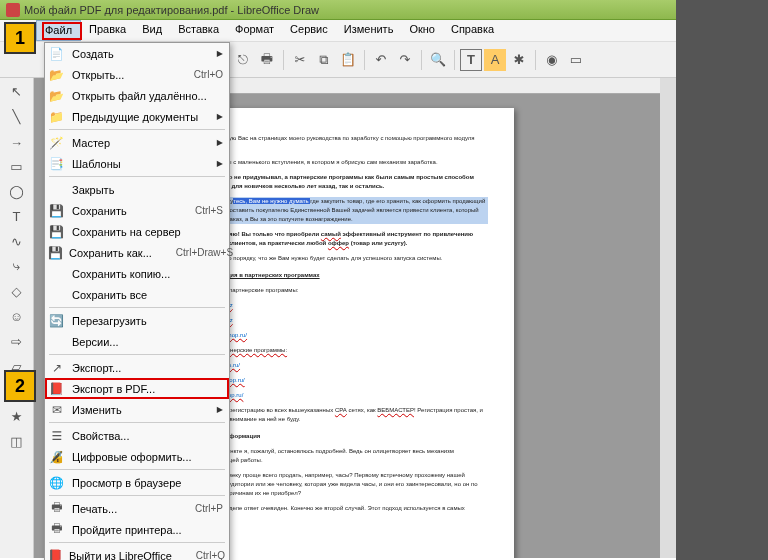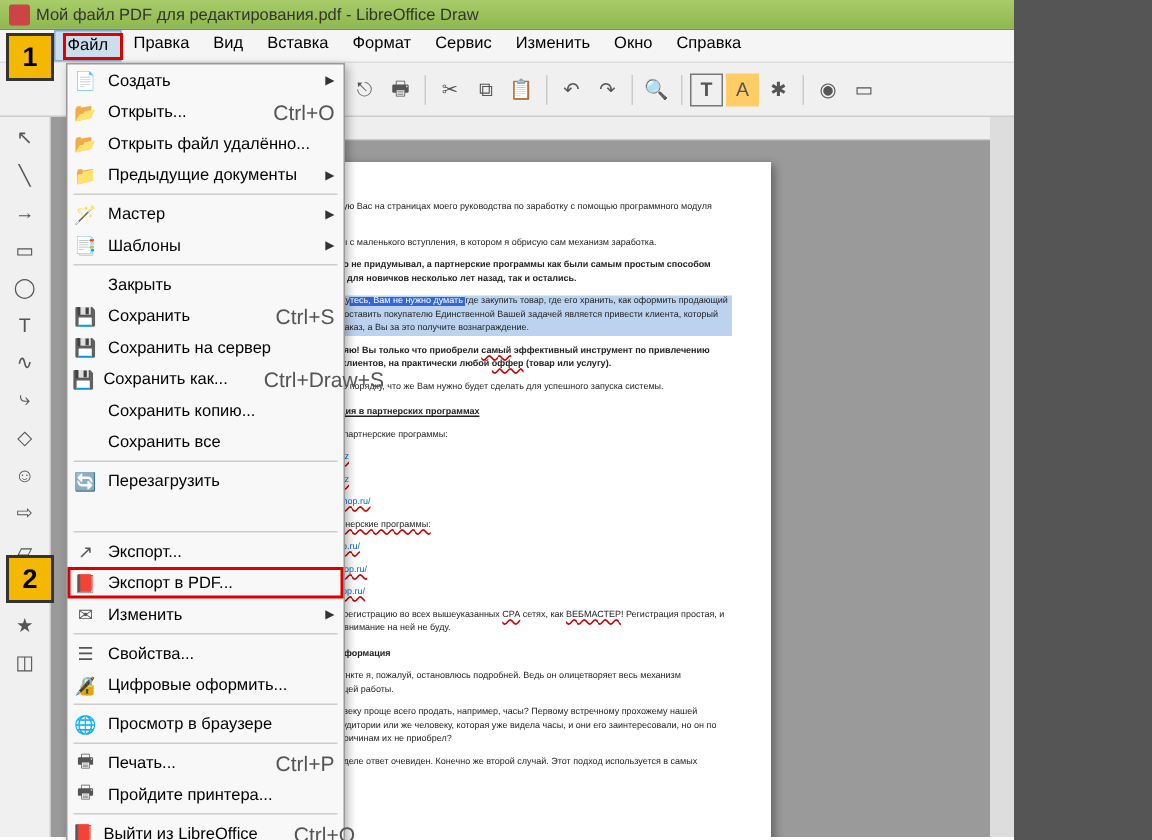--- a/index.html
+++ b/index.html
@@ -24,21 +24,21 @@
 .page .link { color: #06c; text-decoration: underline; }
 .page .redline { text-decoration: underline wavy #c00; }
 .page .hl { background: #bcd3f0; }
 .page .sel { background: #3367d6; color: #fff; }
 .page .section-title { font-weight: bold; text-decoration: underline; margin-top: 8px; }
 .dropdown { position: absolute; top: 42px; left: 44px; width: 186px; background: #f8f8f8; border: 1px solid #999; box-shadow: 2px 2px 6px rgba(0,0,0,0.3); font-size: 11px; z-index: 50; }
 .dd-row { display: flex; align-items: center; height: 21px; padding: 0 6px 0 3px; cursor: pointer; position: relative; }
 .dd-row.highlighted { outline: 2px solid #d00; outline-offset: -2px; }
 .dd-icon { width: 18px; height: 16px; display: inline-flex; align-items: center; justify-content: center; font-size: 12px; margin-right: 6px; color: #555; }
 .dd-label { flex: 1; white-space: nowrap; }
-.dd-shortcut { color: #555; font-size: 14px; margin-left: 24px; }
+.dd-shortcut { color: #555; font-size: 10px; margin-left: 24px; }
 .dd-arrow { font-size: 8px; color: #333; }
 .dd-sep { height: 1px; background: #ccc; margin: 2px 4px; }
 .callout { position: absolute; width: 32px; height: 32px; background: #f5b800; border: 2px solid #333; display: flex; align-items: center; justify-content: center; font-size: 18px; font-weight: bold; z-index: 60; }
 .callout-1 { top: 22px; left: 4px; }
 .callout-2 { top: 370px; left: 4px; }
 .file-outline { position: absolute; top: 22px; left: 42px; width: 40px; height: 18px; border: 2px solid #d00; z-index: 55; pointer-events: none; }
 .scroll-hint { position: absolute; right: 0; top: 0; width: 16px; height: 100%; background: #ddd; }
 </style>
 </head>
 <body>
@@ -196,20 +196,21 @@
         <span class="dd-icon"></span>
         <span class="dd-label">Сохранить все</span>
       </div>
       <div class="dd-sep"></div>
       <div class="dd-row">
         <span class="dd-icon">🔄</span>
         <span class="dd-label">Перезагрузить</span>
       </div>
       <div class="dd-row">
         <span class="dd-icon"></span>
+        <span class="dd-label">Версии...</span>
       </div>
       <div class="dd-sep"></div>
       <div class="dd-row">
         <span class="dd-icon">↗</span>
         <span class="dd-label">Экспорт...</span>
       </div>
       <div class="dd-row highlighted">
         <span class="dd-icon">📕</span>
         <span class="dd-label">Экспорт в PDF...</span>
       </div>

